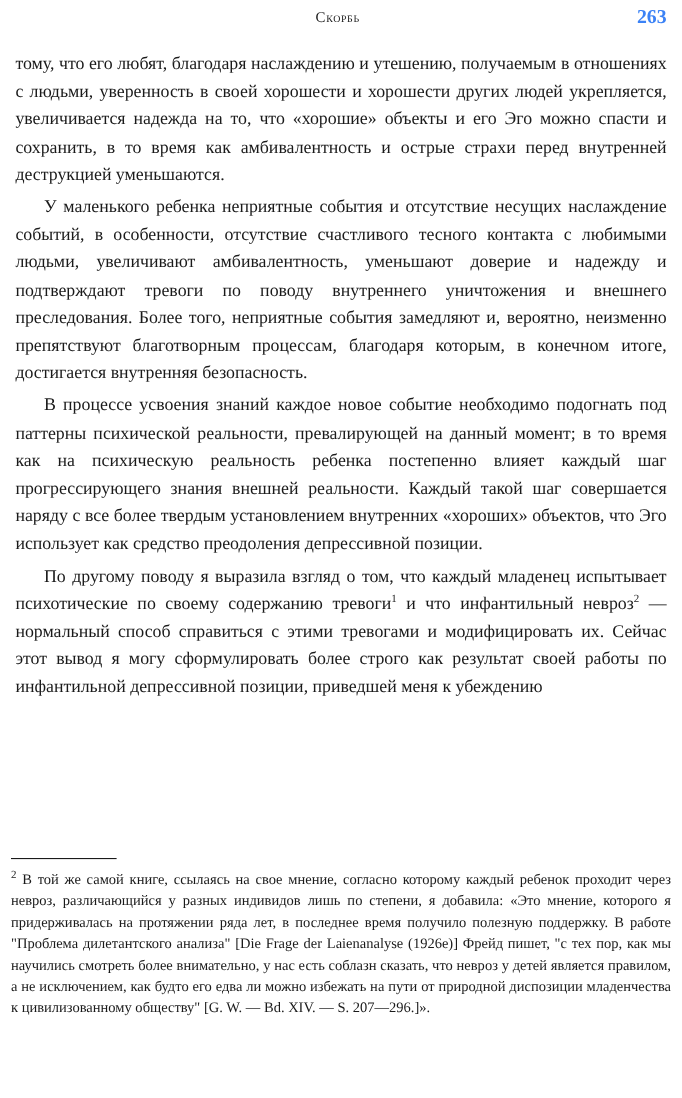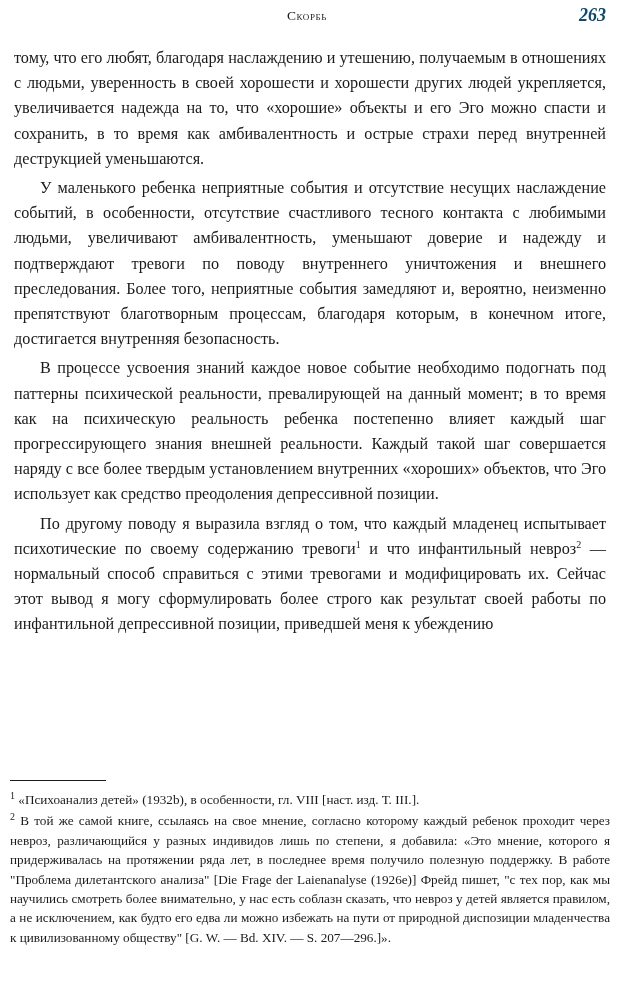--- a/index.html
+++ b/index.html
@@ -37,22 +37,21 @@
     letter-spacing: 0.6px;
     font-variant: small-caps;
     color: #1a1a1a;
   }
   .header-page {
     position: absolute;
     right: 0;
     top: -3px;
     font-size: 18px;
     font-weight: bold;
-    color: #0c4a6e;
-    font-style: italic;
+    color: #3b82f6;
   }
   .body-col {
     position: absolute;
     top: 42px;
     left: 10px;
     width: 600px;
   }
   p.para {
     margin: 4px;
     font-size: 16.2px;
@@ -106,17 +105,16 @@
 
   <div class="body-col">
     <p class="para">тому, что его любят, благодаря наслаждению и утешению, получаемым в отношениях с людьми, уверенность в своей хорошести и хорошести других людей укрепляется, увеличивается надежда на то, что «хорошие» объекты и его Эго можно спасти и сохранить, в то время как амбивалентность и острые страхи перед внутренней деструкцией уменьшаются.</p>
     <p class="para indent">У маленького ребенка неприятные события и отсутствие несущих наслаждение событий, в особенности, отсутствие счастливого тесного контакта с любимыми людьми, увеличивают амбивалентность, уменьшают доверие и надежду и подтверждают тревоги по поводу внутреннего уничтожения и внешнего преследования. Более того, неприятные события замедляют и, вероятно, неизменно препятствуют благотворным процессам, благодаря которым, в конечном итоге, достигается внутренняя безопасность.</p>
     <p class="para indent">В процессе усвоения знаний каждое новое событие необходимо подогнать под паттерны психической реальности, превалирующей на данный момент; в то время как на психическую реальность ребенка постепенно влияет каждый шаг прогрессирующего знания внешней реальности. Каждый такой шаг совершается наряду с все более твердым установлением внутренних «хороших» объектов, что Эго использует как средство преодоления депрессивной позиции.</p>
     <p class="para indent"><span>По другому поводу я выразила взгляд о том, что каждый младенец испытывает психотические по своему содержанию тревоги</span><sup class="ref">1</sup><span> и что инфантильный невроз</span><sup class="ref">2</sup><span> — нормальный способ справиться с этими тревогами и модифицировать их. Сейчас этот вывод я могу сформулировать более строго как результат своей работы по инфантильной депрессивной позиции, приведшей меня к убеждению</span></p>
   </div>
 
   <div class="footnotes">
     <div class="fn-rule"></div>
-    <p class="fn"><span class="fn-marker">1</span><span> «Психоанализ детей» (1932b), в особенности, гл. VIII [наст. изд. Т. III.].</span></p>
     <p class="fn"><span class="fn-marker">2</span><span> В той же самой книге, ссылаясь на свое мнение, согласно которому каждый ребенок проходит через невроз, различающийся у разных индивидов лишь по степени, я добавила: «Это мнение, которого я придерживалась на протяжении ряда лет, в последнее время получило полезную поддержку. В работе "Проблема дилетантского анализа" [Die Frage der Laienanalyse (1926e)] Фрейд пишет, "с тех пор, как мы научились смотреть более внимательно, у нас есть соблазн сказать, что невроз у детей является правилом, а не исключением, как будто его едва ли можно избежать на пути от природной диспозиции младенчества к цивилизованному обществу" [G. W. — Bd. XIV. — S. 207—296.]».</span></p>
   </div>
 
 </div>
 
 </body></html>

